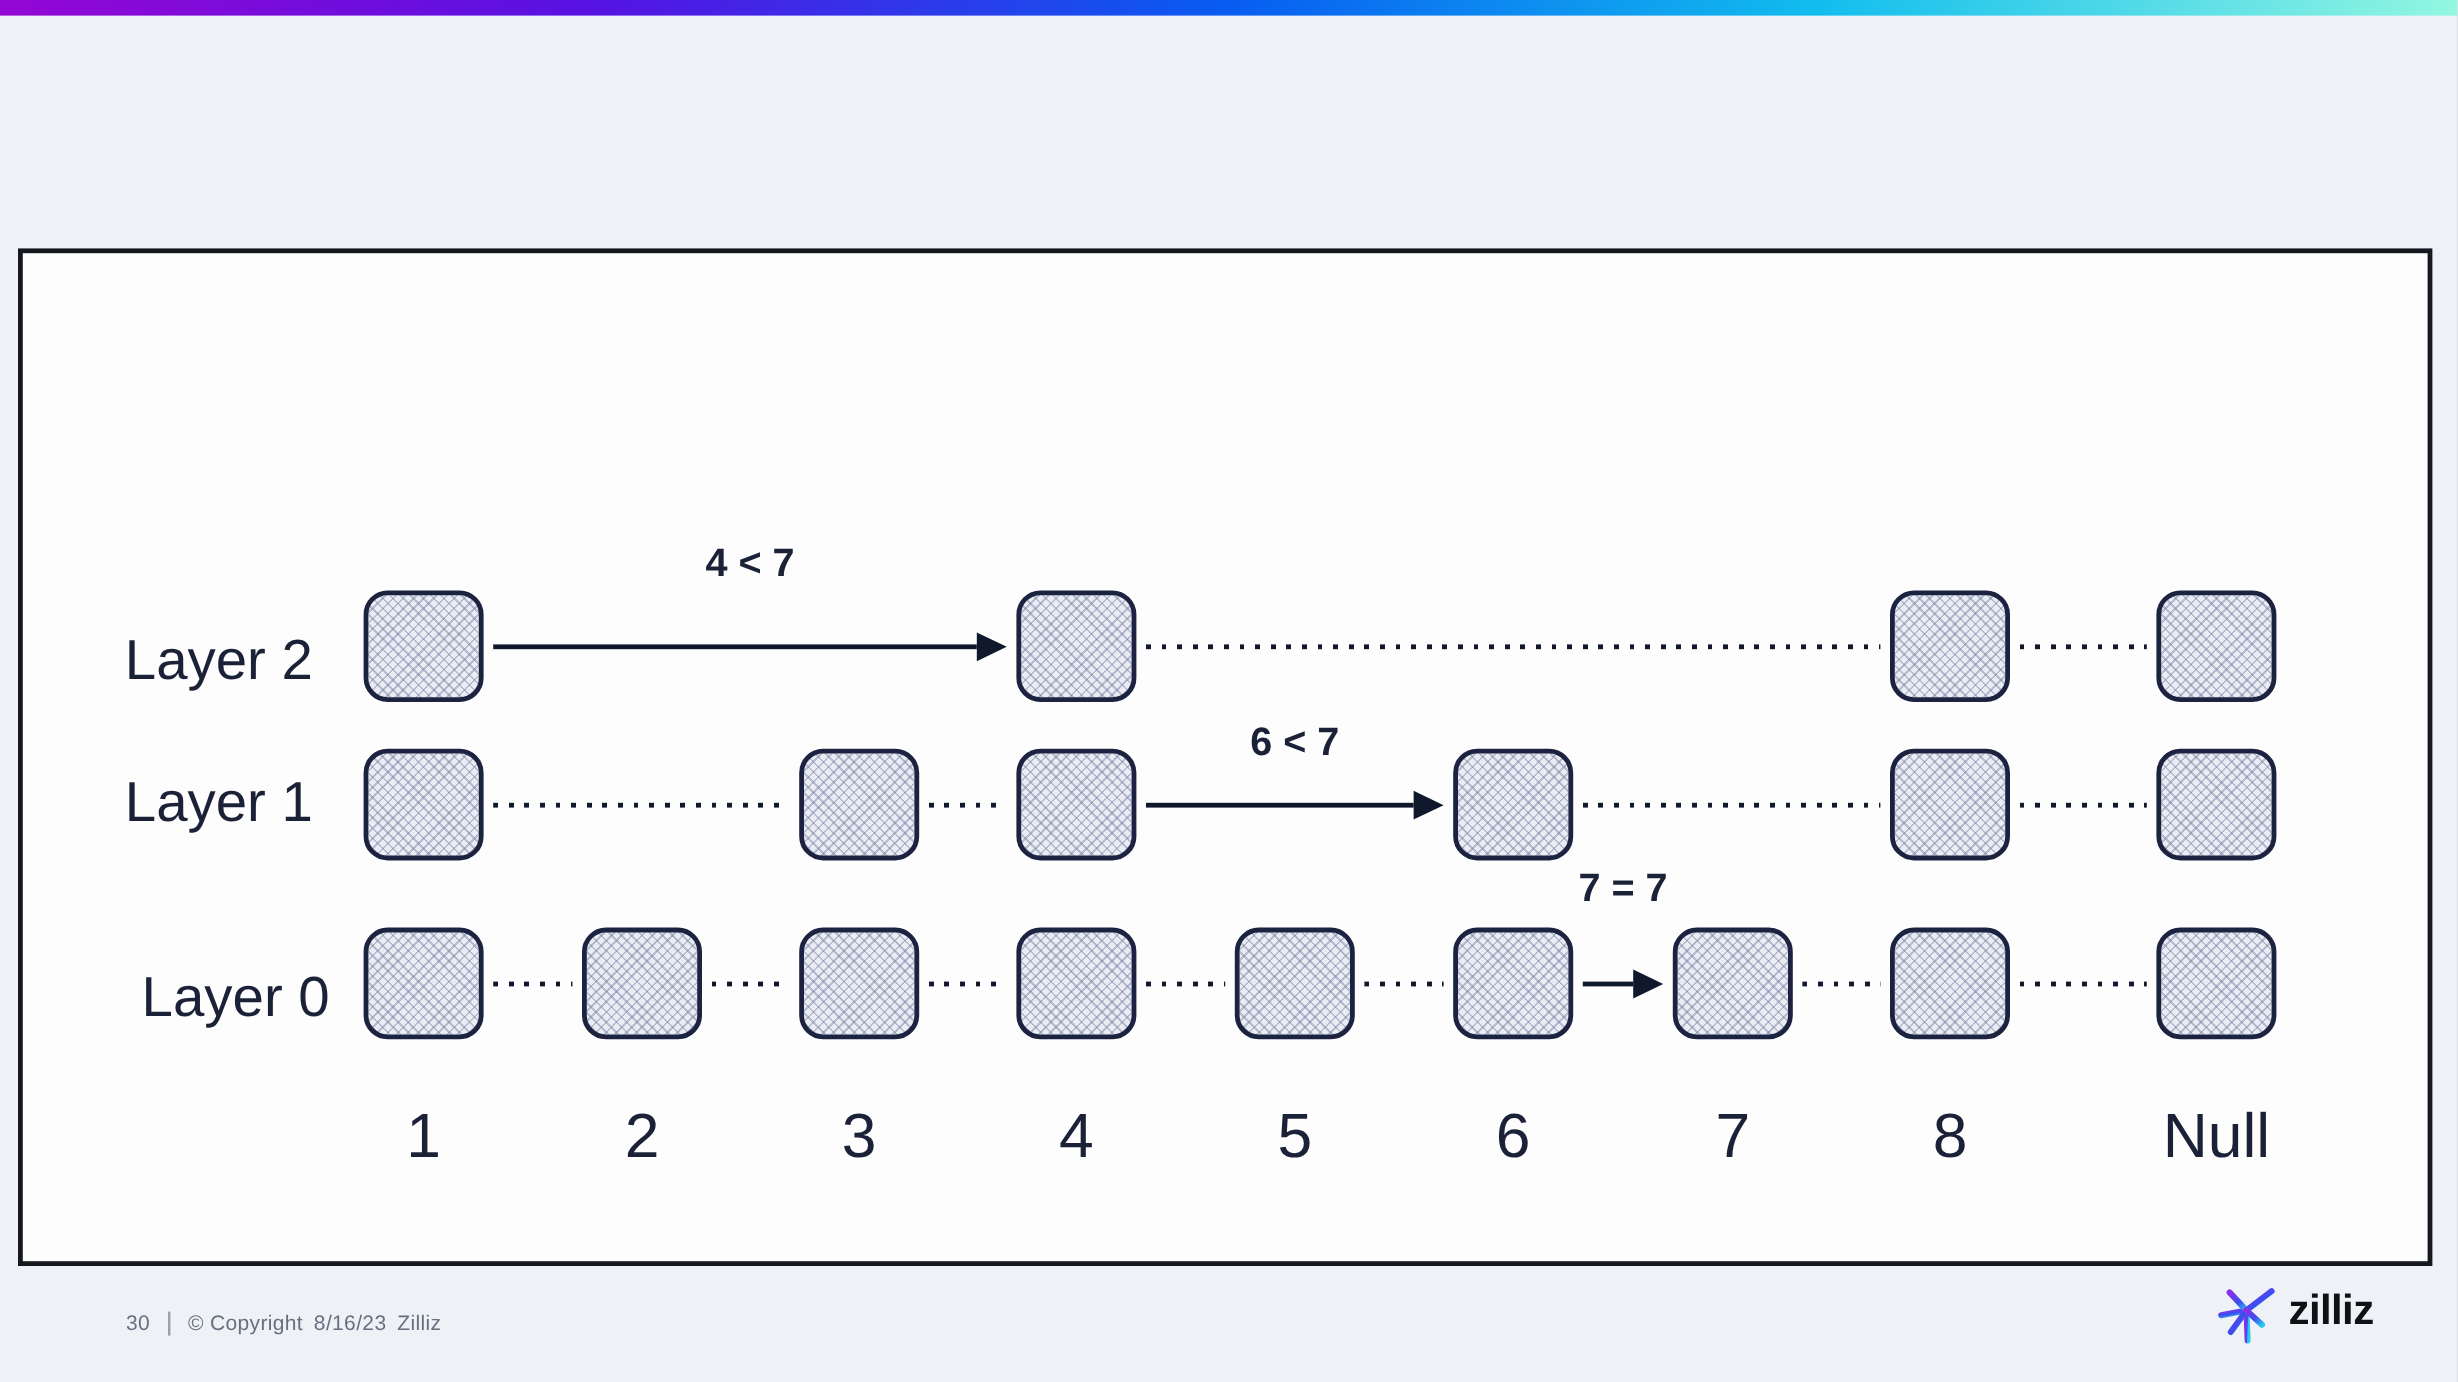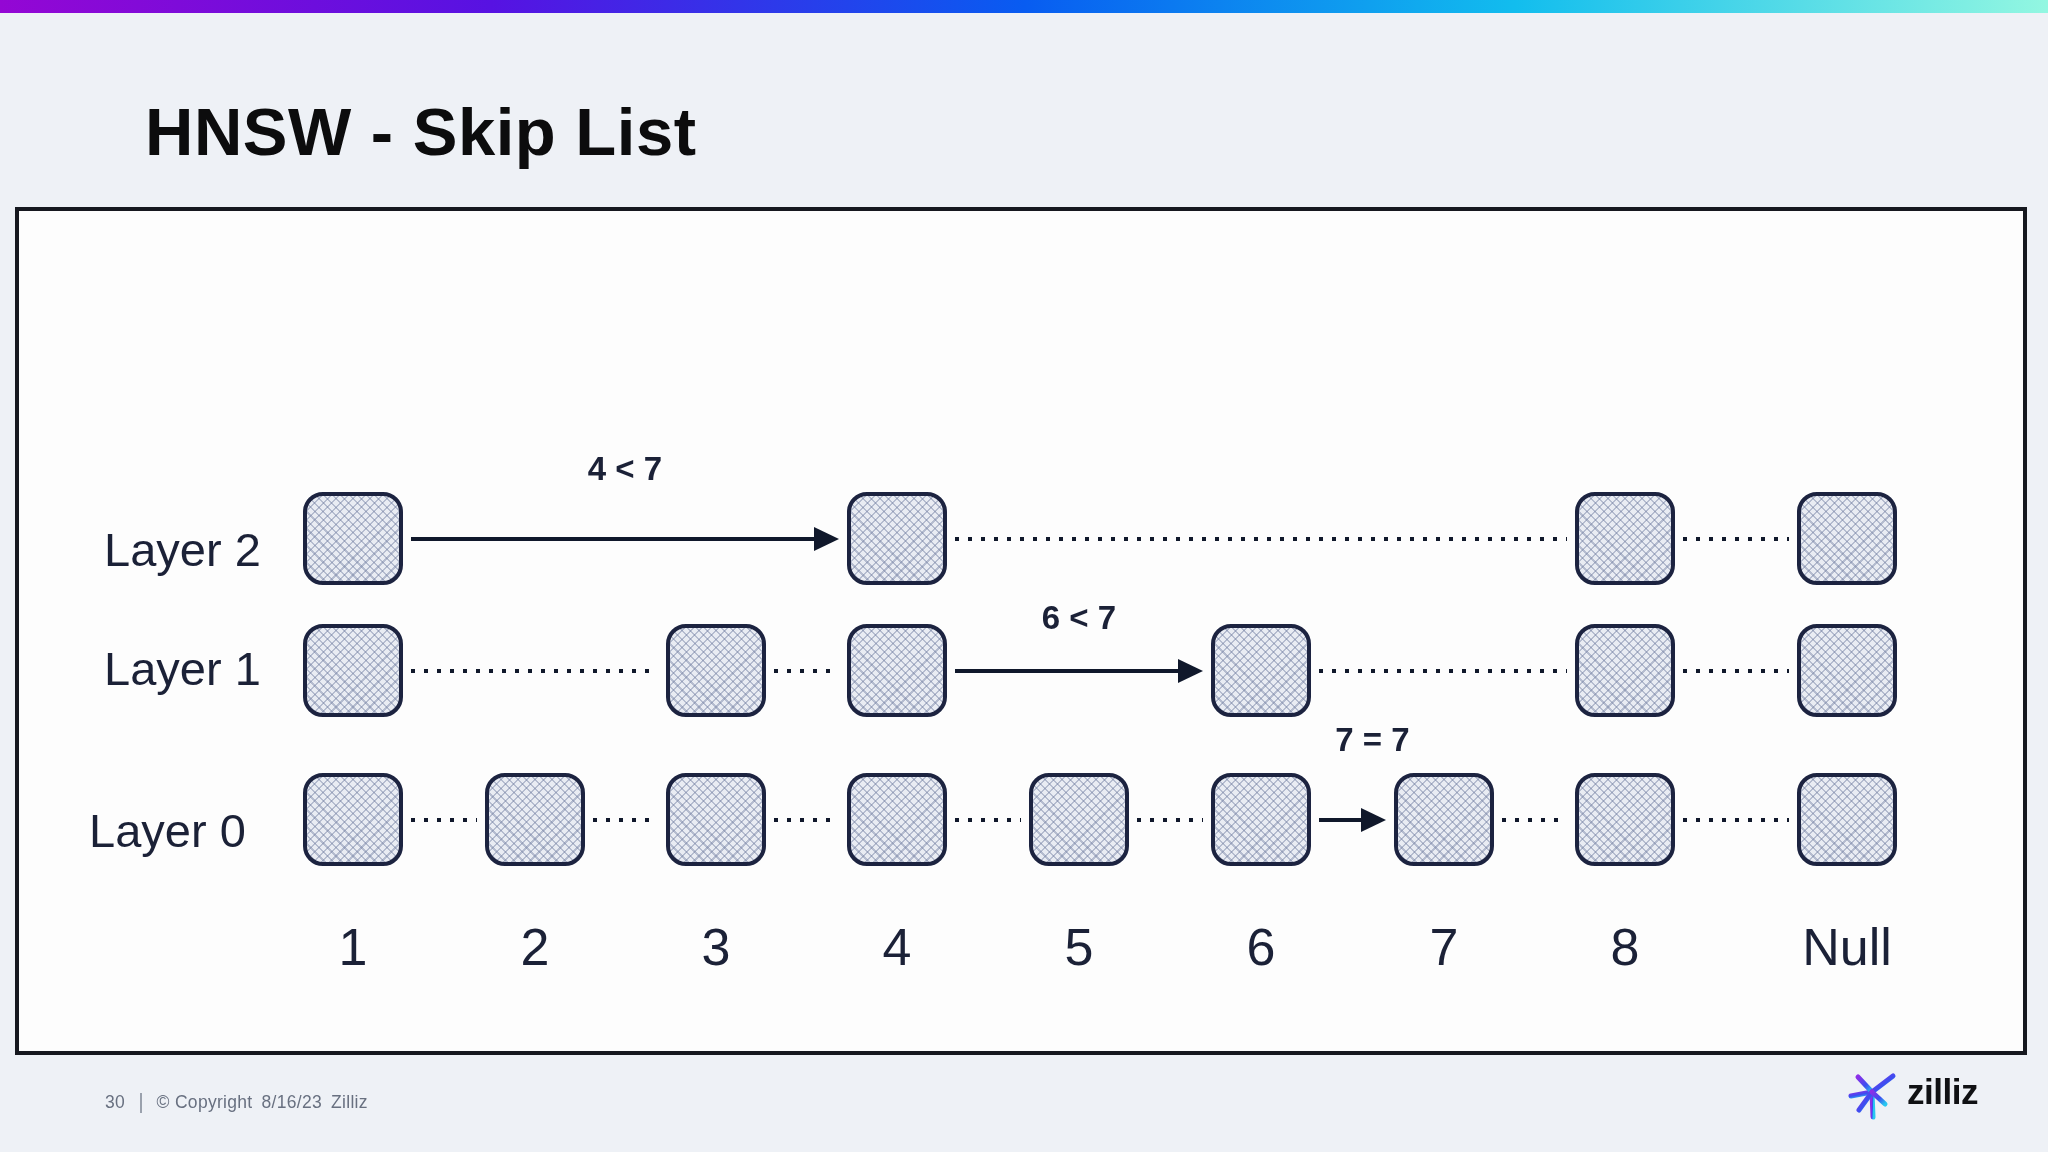--- a/index.html
+++ b/index.html
@@ -79,21 +79,20 @@
   }
   .logo-text{font-size:35px;font-weight:600;color:#101114;letter-spacing:-.5px;}
 </style>
 </head>
 <body>
 
 <div class="slide">
 
   <div class="gradient-bar"></div>
 
-  <h1 class="slide-title">HNSW - Skip List</h1>
 
   <div class="diagram-frame">
     <div class="canvas" id="diagram-canvas">
         <div class="row-label" style="left: 85px; top: 337.5px;">Layer 2</div>
         <div class="node" style="left: 284px; top: 281px;"></div>
         <div class="node" style="left: 828px; top: 281px;"></div>
         <div class="node" style="left: 1556px; top: 281px;"></div>
         <div class="node" style="left: 1778px; top: 281px;"></div>
         <div class="arrow" style="left: 392px; width: 428px; top: 315.5px;">
           <div class="arrow-line"></div>
@@ -111,40 +110,40 @@
         <div class="node" style="left: 1778px; top: 413px;"></div>
         <div class="dotted" style="left: 392px; width: 247px; top: 457.5px;"></div>
         <div class="dotted" style="left: 755px; width: 65px; top: 457.5px;"></div>
         <div class="arrow" style="left: 936px; width: 248px; top: 447.5px;">
           <div class="arrow-line"></div>
           <div class="arrow-head"></div>
         </div>
         <div class="conn-label" style="left: 1060px; top: 406.5px;">6 &lt; 7</div>
         <div class="dotted" style="left: 1300px; width: 248px; top: 457.5px;"></div>
         <div class="dotted" style="left: 1664px; width: 106px; top: 457.5px;"></div>
-        <div class="row-label" style="left: 70px; top: 618.5px;">Layer 0</div>
+        <div class="row-label" style="left: 99px; top: 618.5px;">Layer 0</div>
         <div class="node" style="left: 284px; top: 562px;"></div>
         <div class="node" style="left: 466px; top: 562px;"></div>
         <div class="node" style="left: 647px; top: 562px;"></div>
         <div class="node" style="left: 828px; top: 562px;"></div>
         <div class="node" style="left: 1010px; top: 562px;"></div>
         <div class="node" style="left: 1192px; top: 562px;"></div>
         <div class="node" style="left: 1375px; top: 562px;"></div>
         <div class="node" style="left: 1556px; top: 562px;"></div>
         <div class="node" style="left: 1778px; top: 562px;"></div>
         <div class="dotted" style="left: 392px; width: 66px; top: 606.5px;"></div>
         <div class="dotted" style="left: 574px; width: 65px; top: 606.5px;"></div>
         <div class="dotted" style="left: 755px; width: 65px; top: 606.5px;"></div>
         <div class="dotted" style="left: 936px; width: 66px; top: 606.5px;"></div>
         <div class="dotted" style="left: 1118px; width: 66px; top: 606.5px;"></div>
         <div class="arrow" style="left: 1300px; width: 67px; top: 596.5px;">
           <div class="arrow-line"></div>
           <div class="arrow-head"></div>
         </div>
-        <div class="conn-label" style="left: 1333.5px; top: 528.5px; margin-left: 20px;">7 = 7</div>
+        <div class="conn-label" style="left: 1333.5px; top: 528.5px;">7 = 7</div>
         <div class="dotted" style="left: 1483px; width: 65px; top: 606.5px;"></div>
         <div class="dotted" style="left: 1664px; width: 106px; top: 606.5px;"></div>
         <div class="col-label" style="left: 334px; top: 706px;">1</div>
         <div class="col-label" style="left: 516px; top: 706px;">2</div>
         <div class="col-label" style="left: 697px; top: 706px;">3</div>
         <div class="col-label" style="left: 878px; top: 706px;">4</div>
         <div class="col-label" style="left: 1060px; top: 706px;">5</div>
         <div class="col-label" style="left: 1242px; top: 706px;">6</div>
         <div class="col-label" style="left: 1425px; top: 706px;">7</div>
         <div class="col-label" style="left: 1606px; top: 706px;">8</div>

